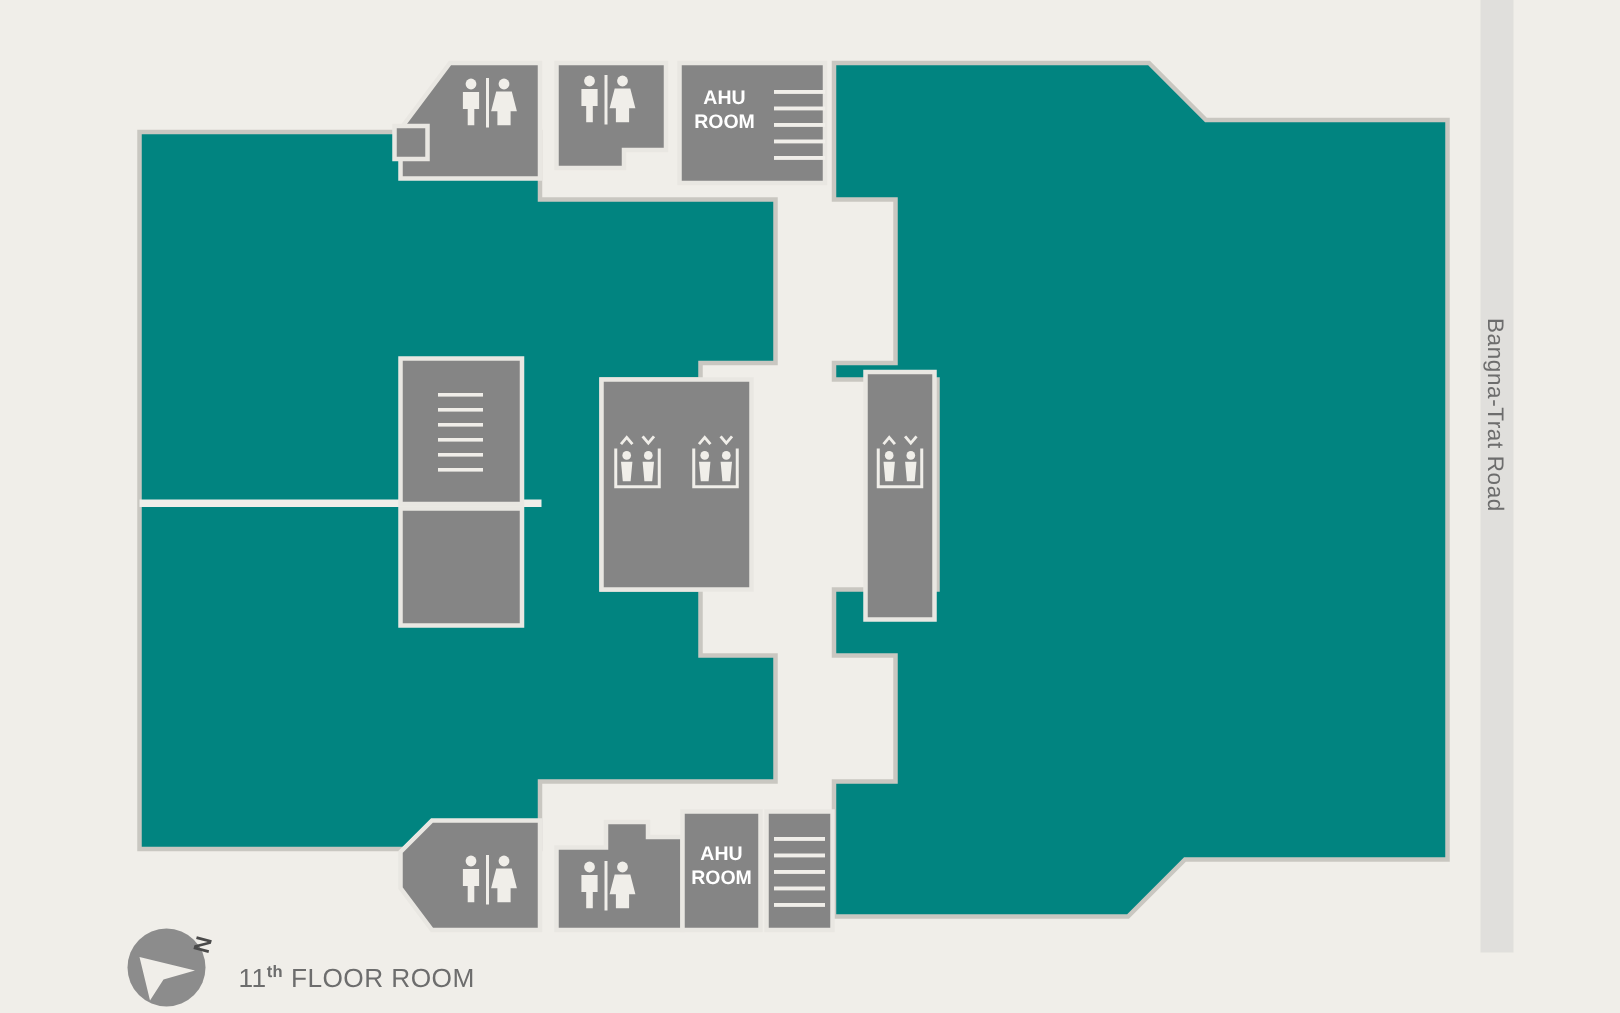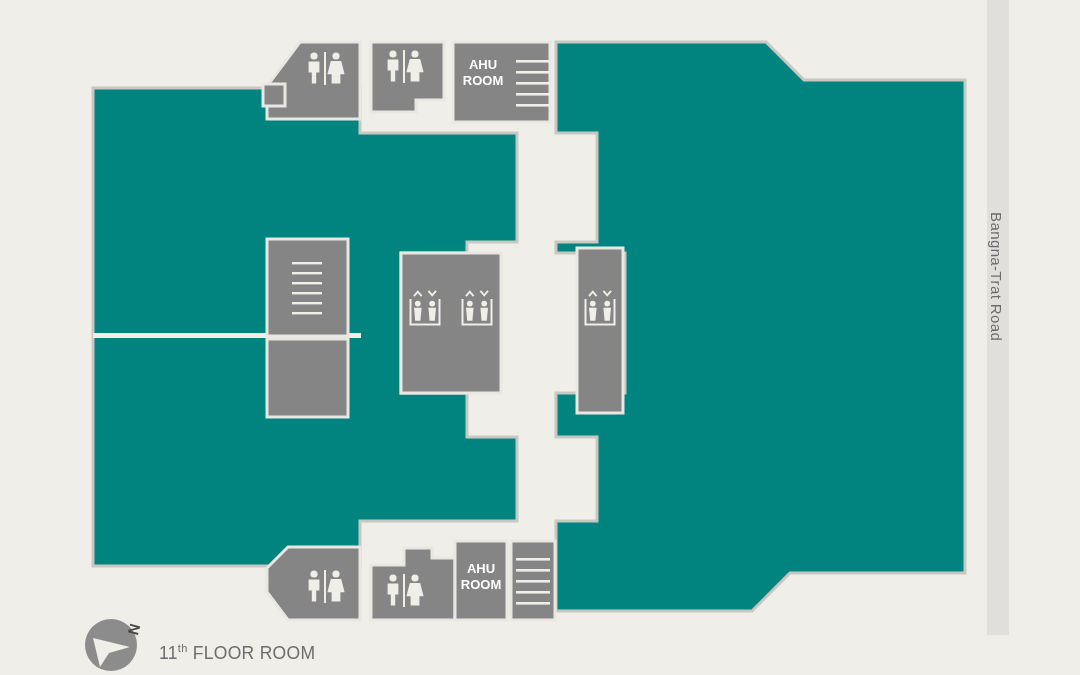--- a/index.html
+++ b/index.html
@@ -57,20 +57,21 @@
     left: 159px;
     top: 642px;
     color: #6d6d6d;
     font-size: 17.5px;
     letter-spacing: .3px;
     white-space: nowrap;
   }
   .floor-title sup {
     font-size: 11px;
     vertical-align: super;
+    font-weight: bold;
   }
   .compass {
     position: absolute;
     left: 83px;
     top: 617px;
     width: 56px;
     height: 56px;
   }
   .compass-n {
     position: absolute;

